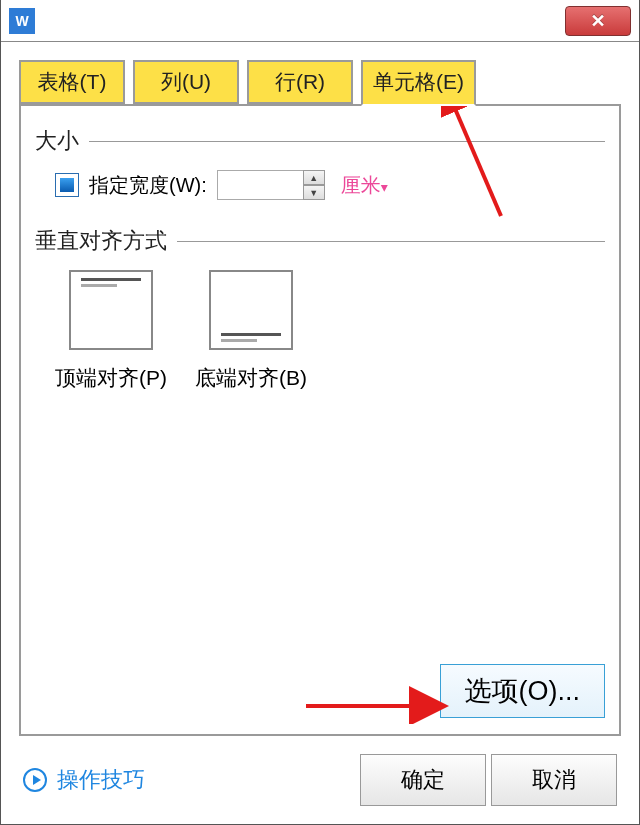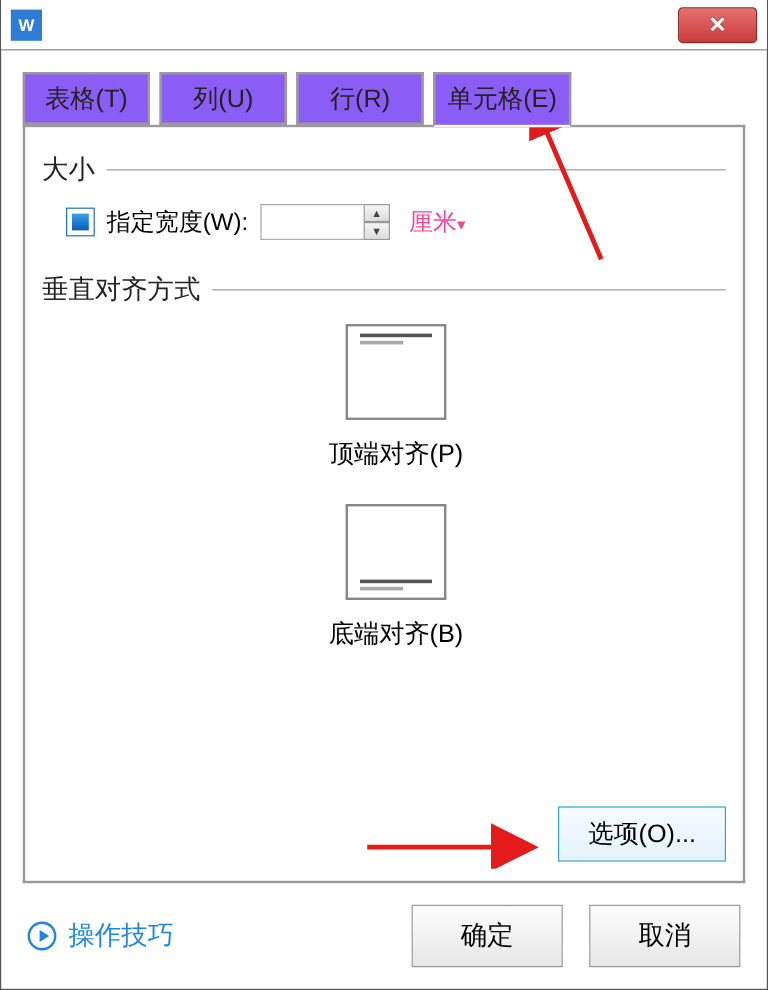--- a/index.html
+++ b/index.html
@@ -64,21 +64,21 @@
   .tabrow {
     display: flex;
     gap: 8px;
     padding: 18px 18px 0 18px;
     position: relative;
   }
   .tab {
     border: 2px solid #9a9a9a;
     border-bottom: 2px solid #9a9a9a;
     padding: 6px 10px;
-    background: #8b5cf6;
+    background: #fde047;
     color: #222;
     font-size: 21px;
     min-width: 106px;
     text-align: center;
   }
   .tab.active {
     border: 2px solid #9a9a9a;
     border-bottom: 2px solid #fff;
     position: relative;
     z-index: 2;
@@ -166,21 +166,20 @@
     display:flex;align-items:center;justify-content:center;
     font-size:9px;color:#444;
   }
   .unit { color:#ec4899; font-size:20px; margin-left:6px; }
 
   
   .align-row {
     display: flex;
     gap: 28px;
     padding-left: 20px;
-    flex-direction: column;
   }
   .align-opt {
     display: flex;
     flex-direction: column;
     align-items: center;
     gap: 14px;
   }
   .align-box {
     width: 84px;
     height: 80px;
@@ -207,36 +206,36 @@
   .align-label { font-size:21px; }
 
   
   .options-btn {
     position:absolute;
     right: 14px;
     bottom: 16px;
     border: 1px solid #39a0d6;
     background: linear-gradient(#f6fbff,#e4f2fb);
     padding: 8px 24px;
-    font-size: 21px;
+    font-size: 27px;
   }
 
   
   .arrow {
     position: absolute;
     pointer-events: none;
   }
   .arrow svg { display:block; }
 
   
   .footer {
     display:flex;
     align-items:center;
     padding: 0 22px 18px 22px;
-    gap: 22px;
+    gap: 5px;
   }
   .tip {
     display:flex;
     align-items:center;
     gap:10px;
     color:#1f86e0;
     font-size:22px;
   }
   .tip-icon {
     width:24px;height:24px;

